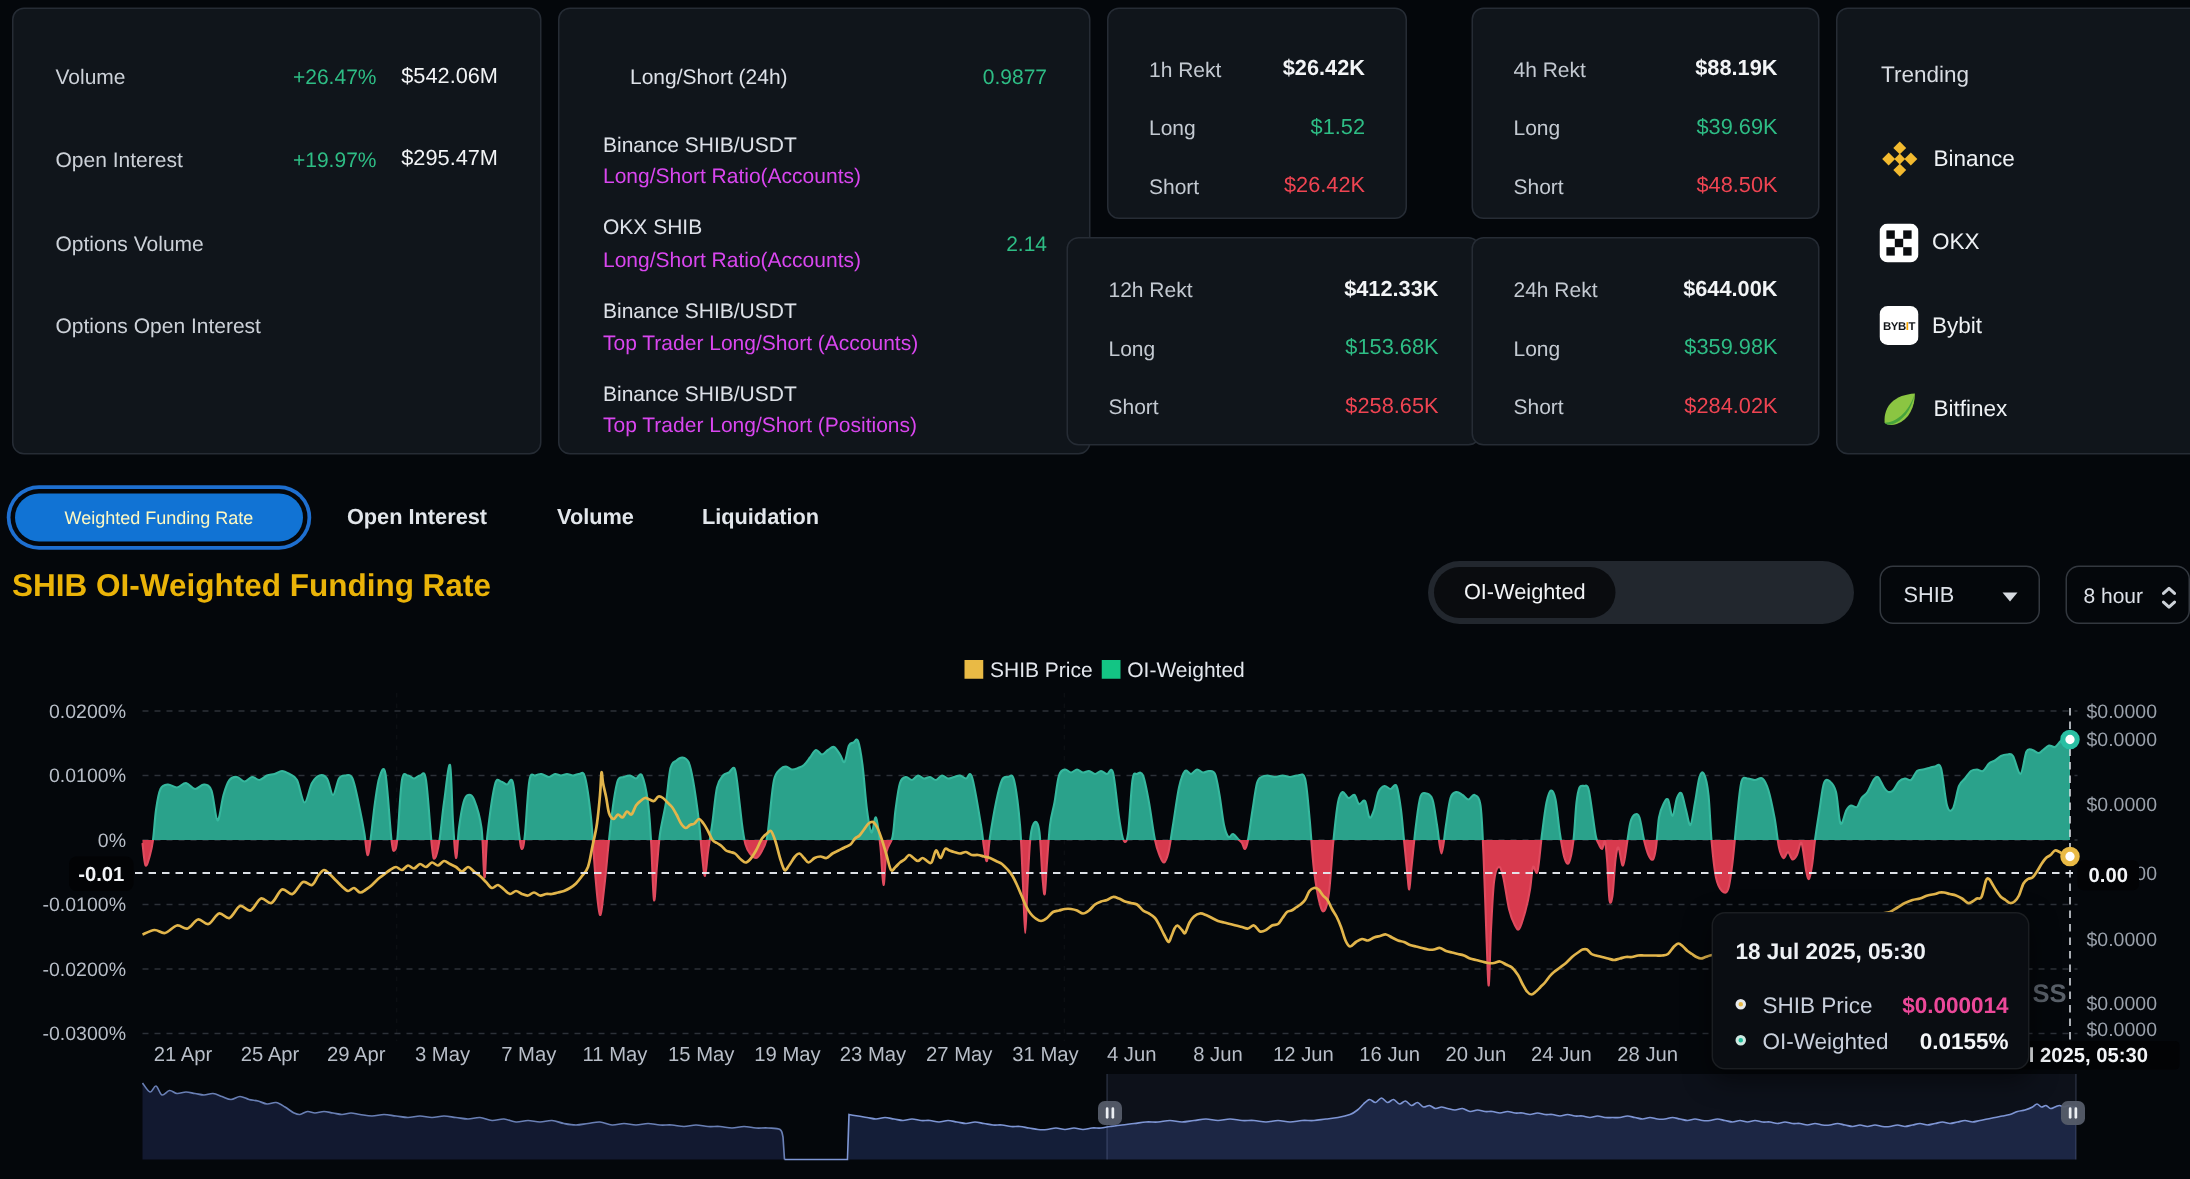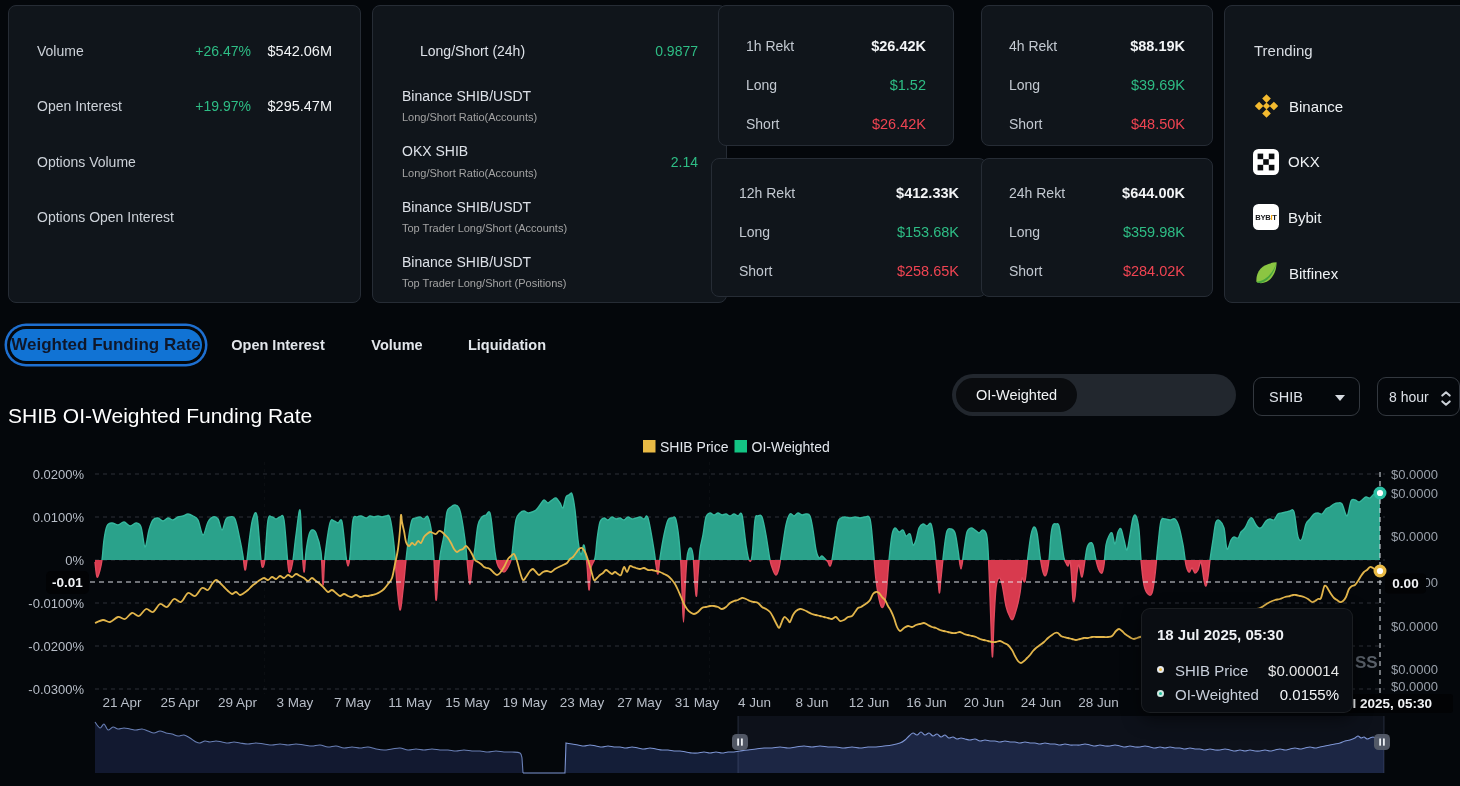--- a/index.html
+++ b/index.html
@@ -1,18 +1,18 @@
 <!DOCTYPE html>
 <html><head><meta charset="utf-8">
 <style>
 *{margin:0;padding:0;box-sizing:border-box}
 html,body{width:1460px;height:786px;overflow:hidden;background:#04070b;font-family:"Liberation Sans",sans-serif}
 .card{position:absolute;background:#10151b;border:1px solid #262c35;border-radius:8px}
 .lab{position:absolute;font-size:14px;color:#ccd1d8;transform:translateY(-50%)}
-.sub{position:absolute;font-size:11px;color:#a3a3a3;transform:translateY(-50%)}
+.sub{position:absolute;font-size:14px;color:#d946ef;transform:translateY(-50%)}
 .valw{position:absolute;font-size:14.5px;font-weight:normal;color:#f2f4f6;transform:translateY(-50%)}
 .valg{position:absolute;font-size:14px;color:#2ebd85;transform:translateY(-50%)}
 .rl{position:absolute;left:27px;font-size:14px;color:#c3c9d1;transform:translateY(-50%)}
 .rv{position:absolute;right:27px;font-size:14.5px;transform:translateY(-50%)}
 .w{color:#f2f4f6;font-weight:bold}
 .g{color:#2ebd85}
 .r{color:#ef4452}
 .trow{position:absolute;left:28px;display:flex;align-items:center;transform:translateY(-50%)}
 .trow svg{display:block}
 .tname{margin-left:9px;font-size:15px;font-weight:normal;color:#eef1f4}
@@ -38,21 +38,21 @@
   <div class="sub" style="left:29px;top:111px">Long/Short Ratio(Accounts)</div>
   <div class="lab" style="left:29px;top:145px;color:#dde1e8">OKX SHIB</div>
   <div class="valg" style="right:28px;top:156px">2.14</div>
   <div class="sub" style="left:29px;top:167px">Long/Short Ratio(Accounts)</div>
   <div class="lab" style="left:29px;top:201px;color:#dde1e8">Binance SHIB/USDT</div>
   <div class="sub" style="left:29px;top:222px">Top Trader Long/Short (Accounts)</div>
   <div class="lab" style="left:29px;top:256px;color:#dde1e8">Binance SHIB/USDT</div>
   <div class="sub" style="left:29px;top:277px">Top Trader Long/Short (Positions)</div>
 </div>
 
-<div class="card" style="left:718px;top:5px;width:236px;height:141px">
+<div class="card" style="left:738px;top:5px;width:200px;height:141px">
   <div class="rl" style="top:40px">1h Rekt</div>
     <div class="rv w" style="top:40px">$26.42K</div>
     <div class="rl" style="top:79px">Long</div>
     <div class="rv g" style="top:79px">$1.52</div>
     <div class="rl" style="top:118px">Short</div>
     <div class="rv r" style="top:118px">$26.42K</div>
 </div>
 <div class="card" style="left:981px;top:5px;width:232px;height:141px">
   <div class="rl" style="top:40px">4h Rekt</div>
     <div class="rv w" style="top:40px">$88.19K</div>
@@ -116,27 +116,27 @@
       <svg width="27" height="27" viewBox="0 0 27 27">
 <path d="M23.6 2.8 C10.5 3.6 2.6 10.6 3.4 22.3 C5.2 23.9 8.3 24.2 11.5 23.1 C19.8 20.2 23.6 11.6 23.6 2.8 Z" fill="#8bc542"></path>
 <path d="M3.4 22.3 C10.5 22 19 16.5 23.6 2.8 C21.2 14.6 15 21.3 8.6 23.3 C6.5 23.9 4.5 23.4 3.4 22.3 Z" fill="#46a33c"></path>
 </svg>
       <span class="tname">Bitfinex</span>
     </div>
 </div>
 
 <div style="position:absolute;left:10px;top:329px;width:192px;height:32px;background:#1173d4;border-radius:16px;
 box-shadow:0 0 0 3px #04070b,0 0 0 5.5px #1e6fd0;display:flex;align-items:center;justify-content:center">
-<span style="font-size:17px;font-weight:bold;color:#0f172a">Weighted Funding Rate</span>
+<span style="font-size:12px;font-weight:normal;color:#fef9c3">Weighted Funding Rate</span>
   </div>
 <div class="tab" style="left:278px">Open Interest</div>
 <div class="tab" style="left:397px">Volume</div>
 <div class="tab" style="left:507px">Liquidation</div>
 
-<div style="position:absolute;left:8px;top:404px;font-size:21px;font-weight:normal;color:#ffffff">SHIB OI-Weighted Funding Rate</div>
+<div style="position:absolute;left:8px;top:379px;font-size:21px;font-weight:bold;color:#eab308">SHIB OI-Weighted Funding Rate</div>
 
 <div style="position:absolute;left:952px;top:374px;width:284px;height:42px;background:#22272e;border-radius:21px">
   <div style="position:absolute;left:4px;top:4px;width:121px;height:34px;background:#0a0c0f;border-radius:17px;
   display:flex;align-items:center;justify-content:center;font-size:14.5px;color:#f2f4f6">OI-Weighted</div>
 </div>
 
 <div style="position:absolute;left:1253px;top:377px;width:107px;height:39px;border:1px solid #33383f;border-radius:9px">
   <span style="position:absolute;left:15px;top:50%;transform:translateY(-50%);font-size:14.5px;color:#dde1e8">SHIB</span>
   <span style="position:absolute;right:14px;top:17px;width:0;height:0;border-left:5px solid transparent;border-right:5px solid transparent;border-top:6px solid #d6dae0"></span>
 </div>
@@ -238,20 +238,20 @@
 <rect x="1305" y="694" width="148" height="19" rx="3" fill="#020305"></rect>
 <text x="1375" y="708" text-anchor="middle" font-size="13.5" font-weight="bold" fill="#f2f4f7" font-family="Liberation Sans, sans-serif">18 Jul 2025, 05:30</text>
 </svg>
 
 <div style="position:absolute;left:1141px;top:608px;width:212px;height:105px;background:rgb(10,13,18);
 border:1px solid rgba(255,255,255,0.07);border-radius:9px;box-shadow:0 6px 18px rgba(0,0,0,0.5)">
   <div style="position:absolute;left:15px;top:17px;font-size:15px;font-weight:bold;color:#eef1f5">18 Jul 2025, 05:30</div>
   <div style="position:absolute;left:15px;top:52px;width:182px;height:20px">
     <span style="position:absolute;left:0;top:5px;width:7px;height:7px;border-radius:50%;background:#e9ba45;border:2px solid #e7e9ec"></span>
     <span style="position:absolute;left:18px;top:1px;font-size:15px;color:#c8cfdb">SHIB Price</span>
-    <span style="position:absolute;right:0;top:1px;font-size:15px;font-weight:normal;color:#e5e5e5">$0.000014</span>
+    <span style="position:absolute;right:0;top:1px;font-size:15px;font-weight:bold;color:#ec4899">$0.000014</span>
   </div>
   <div style="position:absolute;left:15px;top:76px;width:182px;height:20px">
     <span style="position:absolute;left:0;top:5px;width:7px;height:7px;border-radius:50%;background:#1fbf9c;border:2px solid #cfe9e2"></span>
     <span style="position:absolute;left:18px;top:1px;font-size:15px;color:#c8cfdb">OI-Weighted</span>
-    <span style="position:absolute;right:0;top:1px;font-size:15px;font-weight:normal;color:#f4f6f8">0.0155%</span>
+    <span style="position:absolute;right:0;top:1px;font-size:15px;font-weight:bold;color:#f4f6f8">0.0155%</span>
   </div>
 </div>
 
 </body></html>

